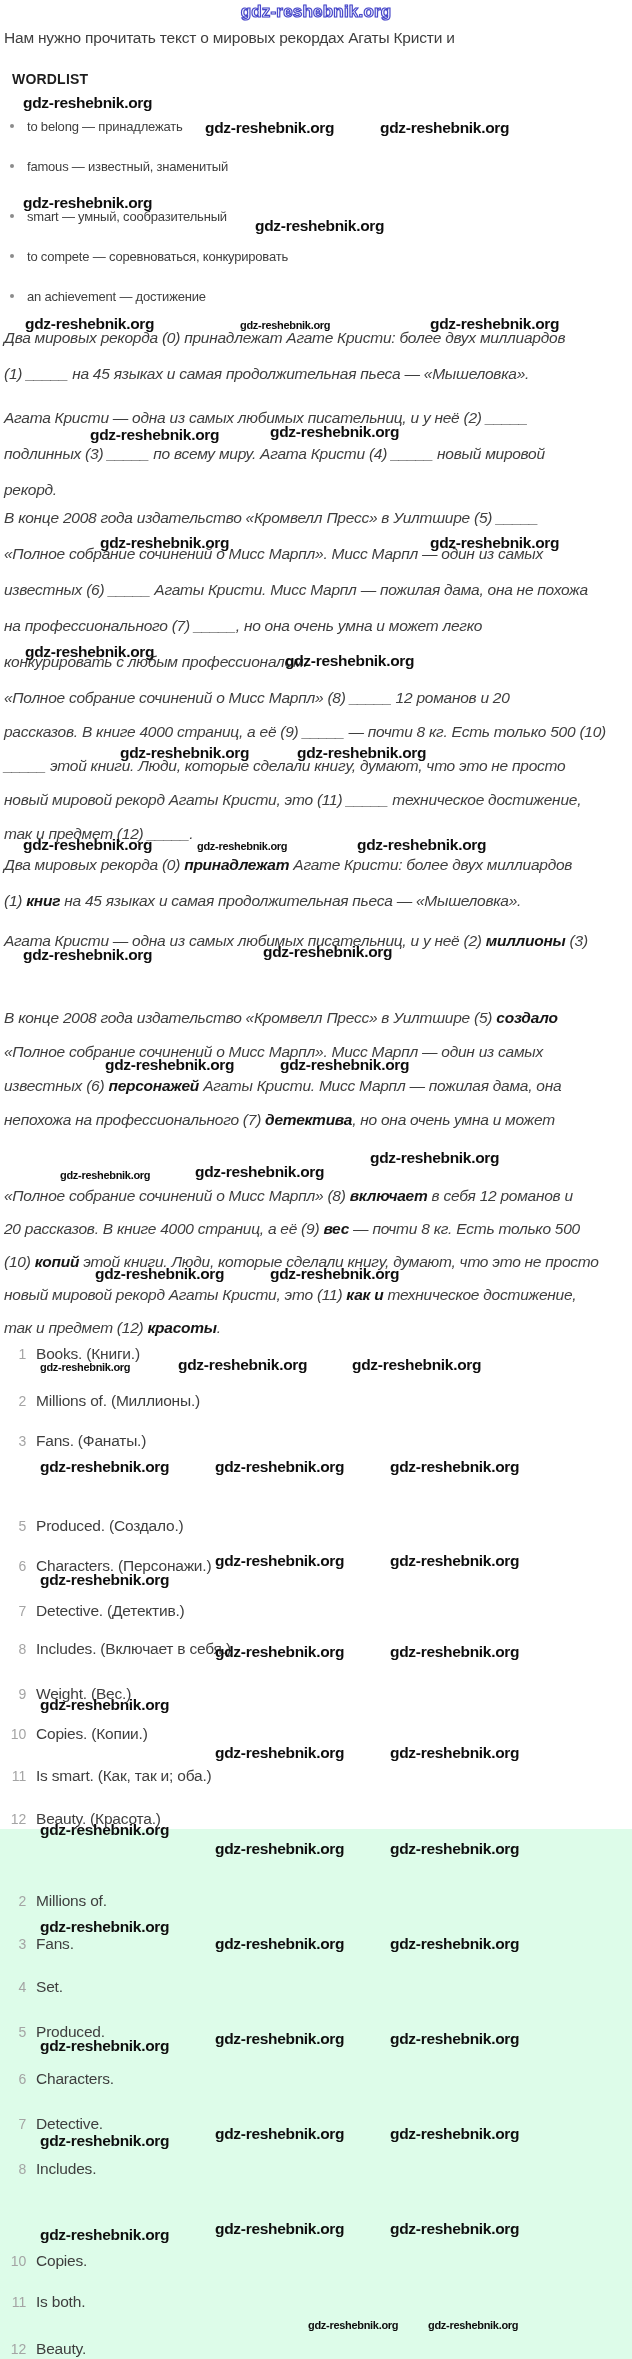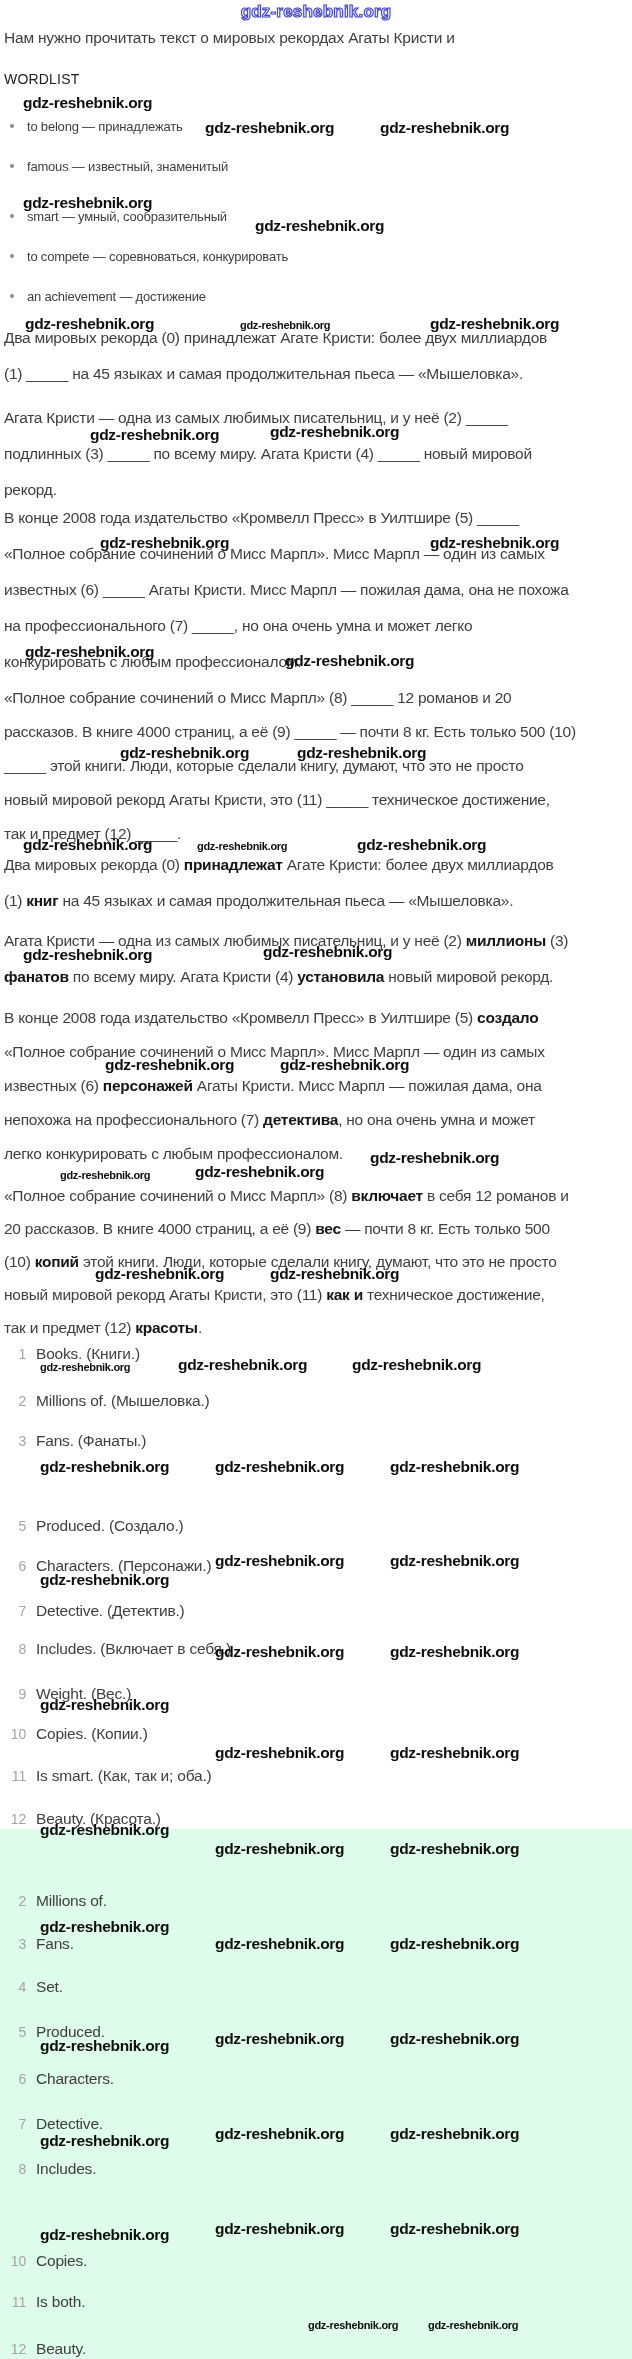--- a/index.html
+++ b/index.html
@@ -15,25 +15,25 @@
     color:#0e0e0e;white-space:nowrap;line-height:15px;
   }
   .wm.sm{font-size:11px;line-height:11px;}
   .wm-top{
     position:absolute;left:50%;top:2px;transform:translateX(-50%);
     font-weight:700;font-size:17px;letter-spacing:0.2px;white-space:nowrap;
     color:#eef0fd;-webkit-text-stroke:1.1px #4747c9;text-shadow:0 0 1px #4747c9;
   }
   
   .intro{position:absolute;left:4px;top:29px;font-size:15.5px;letter-spacing:-0.2px;white-space:nowrap;}
-  .wordlist-title{position:absolute;left:4px;top:71px;font-size:14px;font-weight:400;color:#1d1d1d;letter-spacing:0.2px;}
+  .wordlist-title{position:absolute;left:12px;top:71px;font-size:14px;font-weight:700;color:#1d1d1d;letter-spacing:0.2px;}
   .bullet{position:absolute;left:10px;font-size:13px;letter-spacing:-0.2px;white-space:nowrap;}
   .bullet .dot{display:inline-block;width:4px;height:4px;border-radius:50%;background:#8b8b8b;vertical-align:3px;margin-right:13px;}
   .para{position:absolute;left:4px;width:626px;font-size:15.5px;letter-spacing:-0.25px;}
-  .para .ln{white-space:nowrap;}
+  .para .ln{white-space:nowrap;font-style:italic;}
   .lh36 .ln{height:36px;line-height:19px;}
   .lh34 .ln{height:34px;line-height:19px;}
   .lh33 .ln{height:33px;line-height:19px;}
   .para b{color:#161616;font-weight:700;}
   
   .li{position:absolute;left:0;width:632px;font-size:15.5px;letter-spacing:-0.2px;white-space:nowrap;}
   .li .num{display:inline-block;width:26px;text-align:right;color:#a4a4a4;font-size:14px;margin-right:10px;}
   .li .txt{color:#3e3e3e;}
 </style>
 </head>
@@ -77,39 +77,37 @@
     <div class="ln">новый мировой рекорд Агаты Кристи, это (11) _____ техническое достижение,</div>
     <div class="ln">так и предмет (12) _____.</div>
   </div>
 
   <div class="para lh36" style="top:855px">
     <div class="ln">Два мировых рекорда (0) <b>принадлежат</b> Агате Кристи: более двух миллиардов</div>
     <div class="ln">(1) <b>книг</b> на 45 языках и самая продолжительная пьеса — «Мышеловка».</div>
   </div>
   <div class="para lh36" style="top:931px">
     <div class="ln">Агата Кристи — одна из самых любимых писательниц, и у неё (2) <b>миллионы</b> (3)</div>
-    <div class="ln"><b>фанатов</b> по всему миру. Агата Кристи (4) <b>установила</b> новый мировой рекорд.</div>
   </div>
   <div class="para lh34" style="top:1008px">
     <div class="ln">В конце 2008 года издательство «Кромвелл Пресс» в Уилтшире (5) <b>создало</b></div>
     <div class="ln">«Полное собрание сочинений о Мисс Марпл». Мисс Марпл — один из самых</div>
     <div class="ln">известных (6) <b>персонажей</b> Агаты Кристи. Мисс Марпл — пожилая дама, она</div>
     <div class="ln">непохожа на профессионального (7) <b>детектива</b>, но она очень умна и может</div>
-    <div class="ln">легко конкурировать с любым профессионалом.</div>
   </div>
   <div class="para lh33" style="top:1186px">
     <div class="ln">«Полное собрание сочинений о Мисс Марпл» (8) <b>включает</b> в себя 12 романов и</div>
     <div class="ln">20 рассказов. В книге 4000 страниц, а её (9) <b>вес</b> — почти 8 кг. Есть только 500</div>
     <div class="ln">(10) <b>копий</b> этой книги. Люди, которые сделали книгу, думают, что это не просто</div>
     <div class="ln">новый мировой рекорд Агаты Кристи, это (11) <b>как и</b> техническое достижение,</div>
     <div class="ln">так и предмет (12) <b>красоты</b>.</div>
   </div>
 
   <div class="li" style="top:1345px"><span class="num">1</span><span class="txt">Books. (Книги.)</span></div>
-  <div class="li" style="top:1392px"><span class="num">2</span><span class="txt">Millions of. (Мышеловка.)</span></div>
+  <div class="li" style="top:1392px"><span class="num">2</span><span class="txt">Millions of. (Миллионы.)</span></div>
   <div class="li" style="top:1432px"><span class="num">3</span><span class="txt">Fans. (Фанаты.)</span></div>
   <div class="li" style="top:1517px"><span class="num">5</span><span class="txt">Produced. (Создало.)</span></div>
   <div class="li" style="top:1557px"><span class="num">6</span><span class="txt">Characters. (Персонажи.)</span></div>
   <div class="li" style="top:1602px"><span class="num">7</span><span class="txt">Detective. (Детектив.)</span></div>
   <div class="li" style="top:1640px"><span class="num">8</span><span class="txt">Includes. (Включает в себя.)</span></div>
   <div class="li" style="top:1685px"><span class="num">9</span><span class="txt">Weight. (Вес.)</span></div>
   <div class="li" style="top:1725px"><span class="num">10</span><span class="txt">Copies. (Копии.)</span></div>
   <div class="li" style="top:1767px"><span class="num">11</span><span class="txt">Is smart. (Как, так и; оба.)</span></div>
   <div class="li" style="top:1810px"><span class="num">12</span><span class="txt">Beauty. (Красота.)</span></div>
 

